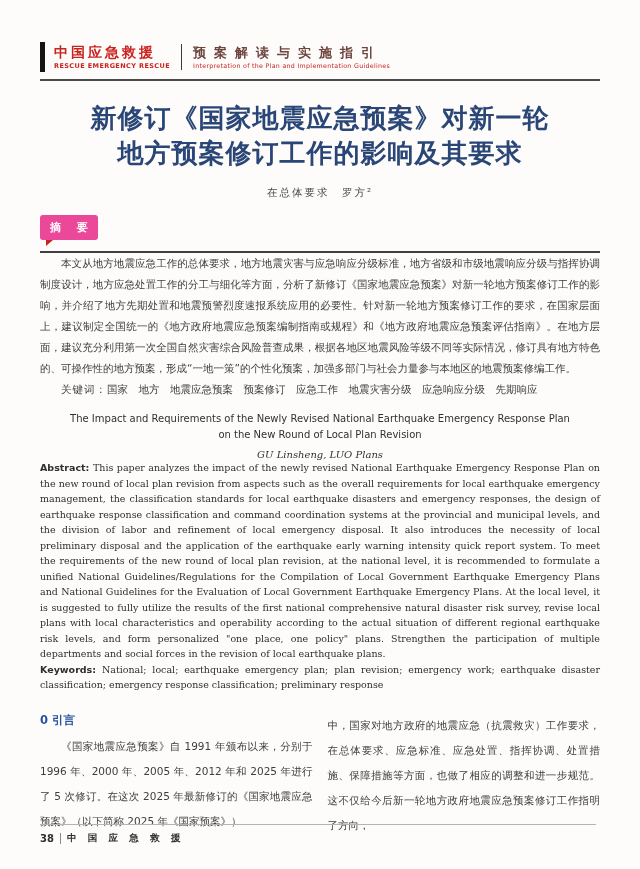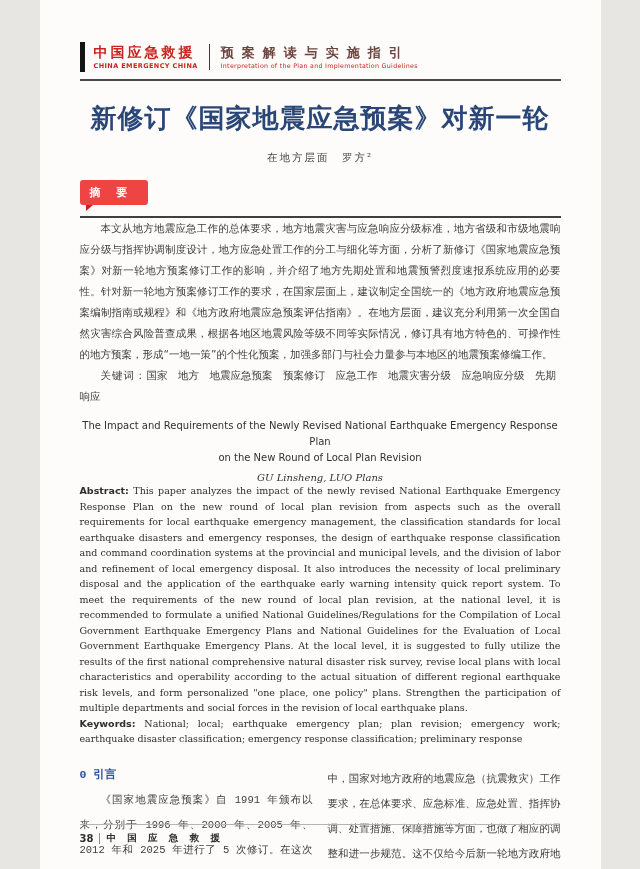--- a/index.html
+++ b/index.html
@@ -1,19 +1,19 @@
 <!DOCTYPE html>
 <html><head>
 <meta charset="utf-8">
 <style>
   * { margin:0; padding:0; box-sizing:border-box; }
   html,body { background:#e8e6e2; }
   .page {
     position:relative;
-    width:561px; height:869px;
+    width:640px; height:869px;
     margin:0 auto;
     background:#fdfcfa;
     font-family:"DejaVu Sans","Liberation Sans",sans-serif;
     color:#3c3c3c;
     padding:0 40px;
     overflow:hidden;
   }
   
   .masthead { display:flex; align-items:center; padding-top:42px; }
   .brand-bar { width:5px; height:30px; background:#141414; margin-right:9px; }
@@ -28,23 +28,23 @@
     margin-top:20px; text-align:center;
     font-family:"DejaVu Serif","Liberation Serif",serif;
     font-size:26px; font-weight:bold; line-height:35px;
     color:#2a4677; letter-spacing:1px;
   }
   .authors-cn { margin-top:15px; text-align:center; font-size:10.5px; color:#4a4a4a; letter-spacing:2px; }
   
   .badge-wrap { margin-top:15px; }
   .badge {
     position:relative; display:inline-block;
-    background:#ef4444; color:#fff;
+    background:#ec4899; color:#fff;
     font-size:11px; font-weight:bold; letter-spacing:6px;
-    padding:5px 15px 5px 10px; border-radius:3px;
+    padding:5px 4px 5px 10px; border-radius:3px;
   }
   .badge::after {
     content:""; position:absolute; left:6px; bottom:-6px;
     border-style:solid; border-width:6px 7px 0 0;
     border-color:#c9231f transparent transparent transparent;
   }
   .abs-rule { border-top:2px solid #3f3f3f; margin-top:11px; }
   .abs-cn {
     font-size:10.5px; line-height:21px;
     text-align:justify; text-indent:2em; color:#3d3d3d;
@@ -63,56 +63,57 @@
     font-family:"DejaVu Serif","Liberation Serif",serif;
     font-size:9.5px; line-height:15.5px; text-align:justify; color:#2e2e2e;
   }
   .en-abs b, .en-kw b { font-family:"DejaVu Sans","Liberation Sans",sans-serif; font-size:9.5px; }
   .en-kw {
     font-family:"DejaVu Serif","Liberation Serif",serif;
     font-size:9.5px; line-height:15.5px; text-align:justify; color:#2e2e2e;
   }
   
   .cols { display:flex; gap:15px; margin-top:20px; height:138px; overflow:hidden; }
-  .col { flex:1;font-family:Liberation Mono, monospace; }
+  .col { flex:1; }
   .sec-head { font-size:11.5px; font-weight:bold; color:#27519e; margin-bottom:6px; }
   .col p { font-size:10.5px; line-height:25px; text-align:justify; color:#3d3d3d; }
   .col p.indent { text-indent:2em; }
   
   .footer { position:absolute; left:40px; right:44px; bottom:24px;margin-top:11px; }
   .footer-rule { border-top:1px solid #b7b4b0; }
   .footer-line { margin-top:7px; display:flex; align-items:center; }
   .page-num { font-size:10px; font-weight:bold; color:#2e2e2e; }
   .footer-sep { width:1px; height:11px; background:#8a8a8a; margin:0 6px; }
   .footer-journal { font-size:9.5px; font-weight:bold; letter-spacing:4px; color:#2e2e2e; }
 </style>
 </head>
 <body>
 
 <div class="page">
 
   <div class="masthead">
     <div class="brand-bar"></div>
     <div class="brand">
       <div class="brand-cn">中国应急救援</div>
-      <div class="brand-en">CHINA EMERGENCY CHINA</div>
+      <div class="brand-en">RESCUE EMERGENCY RESCUE</div>
     </div>
     <div class="mast-divider"></div>
     <div class="column-title">
       <div class="col-cn">预案解读与实施指引</div>
       <div class="col-en">Interpretation of the Plan and Implementation Guidelines</div>
     </div>
   </div>
   <div class="mast-rule"></div>
 
   <h1 class="title">
     <span>新修订《国家地震应急预案》对新一轮</span><br>
+    <span>地方预案修订工作的影响及其要求</span>
   </h1>
 
-  <div class="authors-cn">在地方层面　罗方²</div>
+  <div class="authors-cn">在总体要求　罗方²</div>
 
   <div class="badge-wrap">
     <span class="badge">摘 要</span>
   </div>
   <div class="abs-rule"></div>
 
   <p class="abs-cn">本文从地方地震应急工作的总体要求，地方地震灾害与应急响应分级标准，地方省级和市级地震响应分级与指挥协调制度设计，地方应急处置工作的分工与细化等方面，分析了新修订《国家地震应急预案》对新一轮地方预案修订工作的影响，并介绍了地方先期处置和地震预警烈度速报系统应用的必要性。针对新一轮地方预案修订工作的要求，在国家层面上，建议制定全国统一的《地方政府地震应急预案编制指南或规程》和《地方政府地震应急预案评估指南》。在地方层面，建议充分利用第一次全国自然灾害综合风险普查成果，根据各地区地震风险等级不同等实际情况，修订具有地方特色的、可操作性的地方预案，形成“一地一策”的个性化预案，加强多部门与社会力量参与本地区的地震预案修编工作。</p>
   <p class="kw-cn"><span class="lbl">关键词：</span><span>国家　地方　地震应急预案　预案修订　应急工作　地震灾害分级　应急响应分级　先期响应</span></p>
 
   <div class="en-title">

